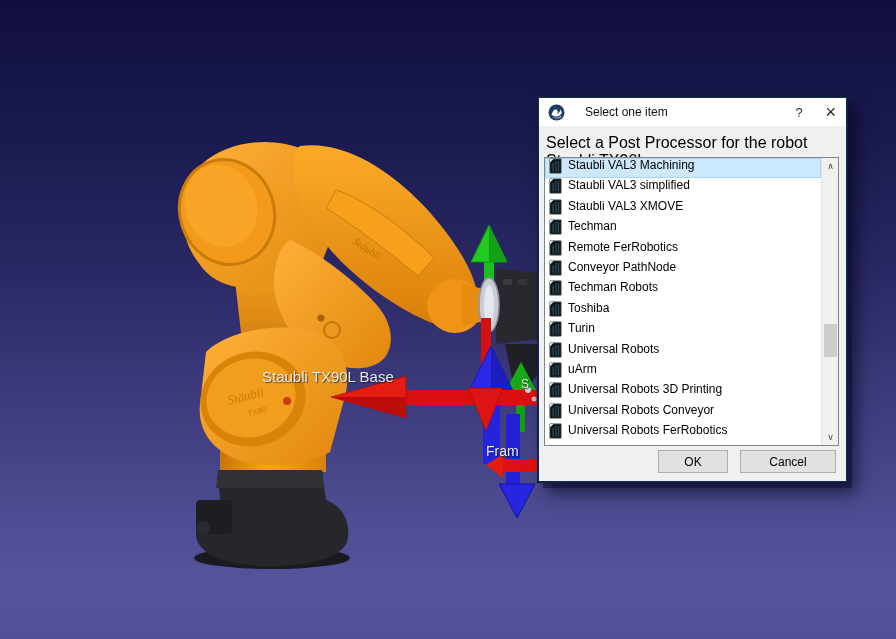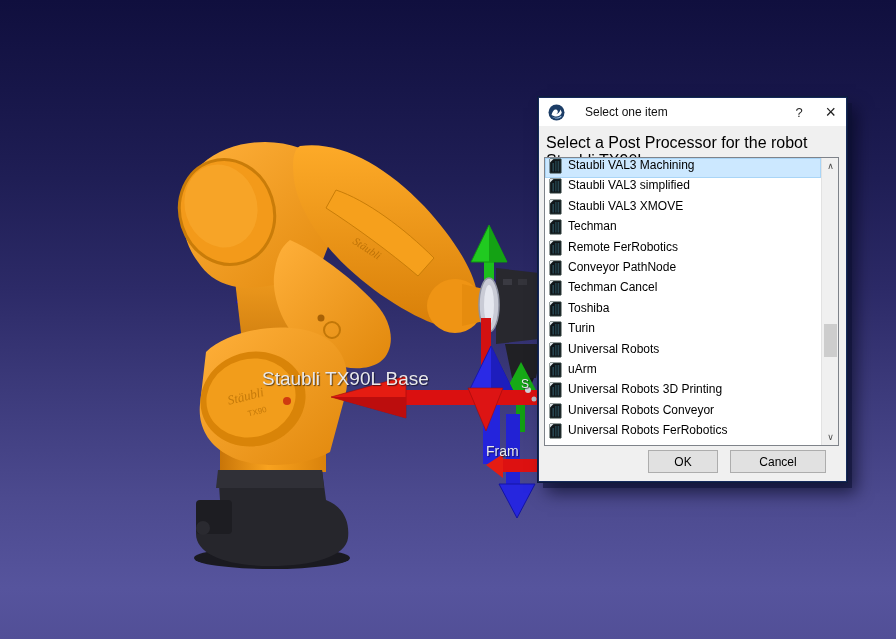--- a/index.html
+++ b/index.html
@@ -5,21 +5,21 @@
   html,body{margin:0;padding:0;background:#000;}
   .screen{position:relative;width:896px;height:639px;overflow:hidden;
           font-family:"Liberation Sans",sans-serif;}
   
   .viewport{position:absolute;inset:0;
     background:linear-gradient(180deg,#100f3e 0%,#171649 14%,#1f1e55 28%,
                #2c2a67 45%,#3d3b7c 62%,#4c4a8f 78%,#56549d 92%,#524f97 100%);}
   .viewport svg{position:absolute;inset:0;}
   .vlabel{position:absolute;color:#e9e9ec;text-shadow:1px 1px 1px rgba(10,10,20,.65);
           white-space:nowrap;pointer-events:none;}
-  .lbl-base{left:262px;top:368px;font-size:19px;}
+  .lbl-base{left:262px;top:368px;font-size:15px;}
   .lbl-frame{left:486px;top:443px;font-size:14px;}
   .lbl-s{left:521px;top:377px;font-size:12px;}
   
   .dlg{position:absolute;left:538px;top:97px;width:309px;height:385px;
        background:#f0f0f0;box-sizing:border-box;
        border:1px solid #16295b;
        box-shadow:0 0 0 1px #0e1c3d,5px 6px 0 0 rgba(13,16,52,.55),9px 11px 16px rgba(2,4,22,.6);}
   .dlg-title{position:absolute;top:0;left:0;right:0;height:28px;background:#ffffff;
        display:flex;align-items:center;padding:0 10px 0 9px;box-sizing:border-box;}
   .dlg-title .t-text{font-size:12px;color:#101010;margin-left:20px;flex:1;}
@@ -35,21 +35,21 @@
   .list-item svg{flex:0 0 auto;}
   
   .sbar{position:absolute;top:0;bottom:0;right:0;width:17px;background:#f0f0f0;
         border-left:1px solid #e2e2e2;box-sizing:border-box;}
   .sarrow{position:absolute;left:0;width:17px;height:16px;color:#4d4d4d;
         font-size:9px;text-align:center;line-height:16px;}
   .sarrow.up{top:0;} .sarrow.down{bottom:0;}
   .sthumb{position:absolute;left:2px;width:13px;top:166px;height:33px;background:#cdcdcd;}
   
   .dlg-footer{position:absolute;top:352px;left:0;right:0;display:flex;
-        justify-content:flex-end;gap:12px;padding-right:20px;}
+        justify-content:flex-end;gap:12px;padding-right:10px;}
   .btn{width:70px;height:23px;background:#e1e1e1;border:1px solid #adadad;
         font-size:12px;color:#000;text-align:center;line-height:21px;box-sizing:border-box;
         font-family:"Liberation Sans",sans-serif;}
   .btn-cancel{width:96px;}
 </style>
 </head>
 <body>
 
 <div class="screen">
 
@@ -265,21 +265,21 @@
           </div>
 
           <div class="list-item">
             <svg width="13" height="16" viewBox="0 0 13 16">
               <path d="M1,1 L12,1 L12,15 L1,15 Z" fill="#10161a" stroke="#2a3a38" stroke-width="1"></path>
               <path d="M1,1 L4.5,1 L1,4.5 Z" fill="#dfe5e8"></path>
               <rect x="3.4" y="5" width="1.6" height="8.5" fill="#27454f"></rect>
               <rect x="6" y="3" width="1.6" height="10.5" fill="#203c44"></rect>
               <rect x="8.6" y="3" width="1.6" height="10.5" fill="#27454f"></rect>
             </svg>
-            <span>Techman Cancel</span>
+            <span>Techman Robots</span>
           </div>
 
           <div class="list-item">
             <svg width="13" height="16" viewBox="0 0 13 16">
               <path d="M1,1 L12,1 L12,15 L1,15 Z" fill="#10161a" stroke="#2a3a38" stroke-width="1"></path>
               <path d="M1,1 L4.5,1 L1,4.5 Z" fill="#dfe5e8"></path>
               <rect x="3.4" y="5" width="1.6" height="8.5" fill="#27454f"></rect>
               <rect x="6" y="3" width="1.6" height="10.5" fill="#203c44"></rect>
               <rect x="8.6" y="3" width="1.6" height="10.5" fill="#27454f"></rect>
             </svg>

